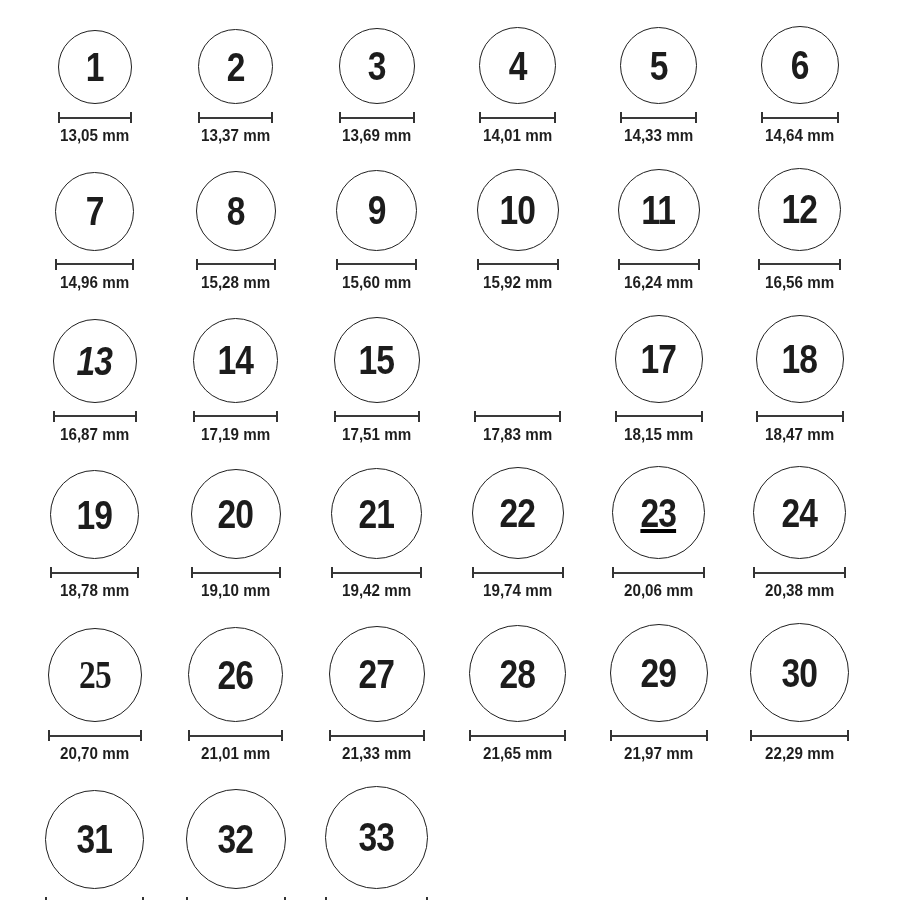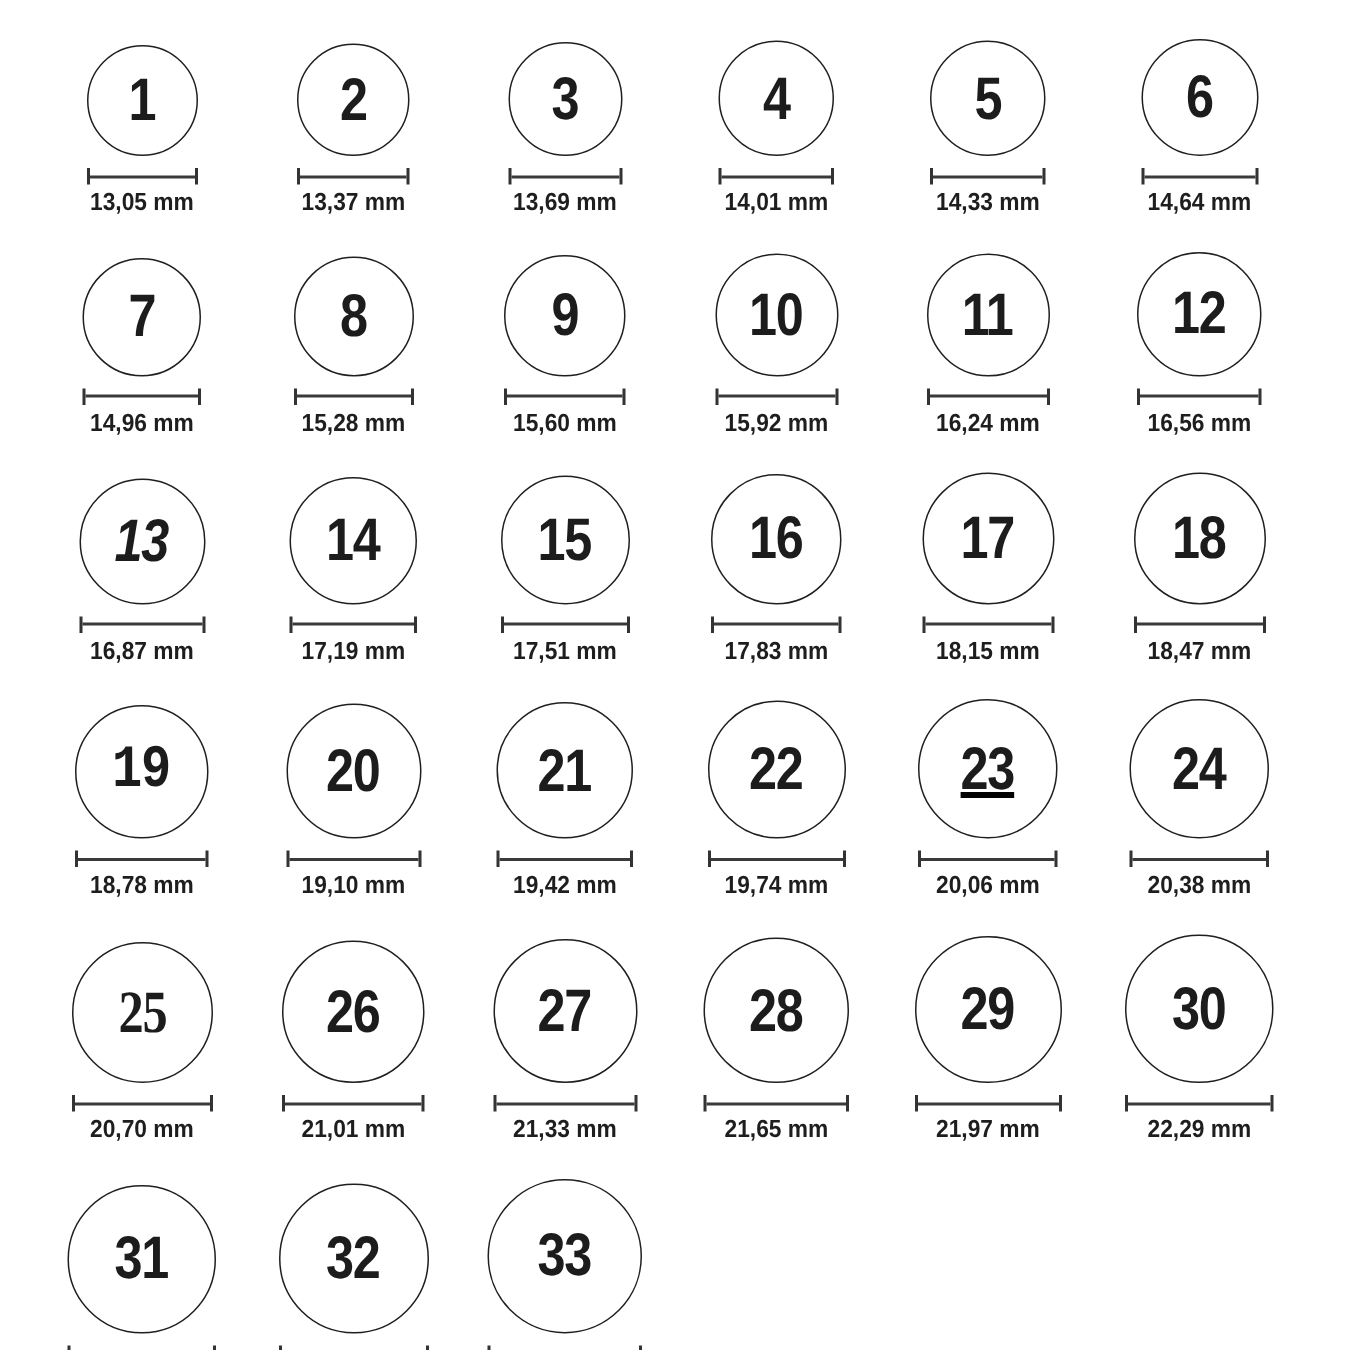--- a/index.html
+++ b/index.html
@@ -192,23 +192,20 @@
 
   <div class="item">
     <div class="circle" style="width: 86px; height: 86px;">
       <span class="num">15</span>
     </div>
     <div class="bar" style="width: 86px;"></div>
     <div class="label">17,51 mm</div>
   </div>
 
   <div class="item">
-    <div class="circle" style="width: 87px; height: 87px;">
-      <span class="num">16</span>
-    </div>
     <div class="bar" style="width: 87px;"></div>
     <div class="label">17,83 mm</div>
   </div>
 
   <div class="item">
     <div class="circle" style="width: 88px; height: 88px;">
       <span class="num">17</span>
     </div>
     <div class="bar" style="width: 88px;"></div>
     <div class="label">18,15 mm</div>
@@ -216,21 +213,21 @@
 
   <div class="item">
     <div class="circle" style="width: 88px; height: 88px;">
       <span class="num">18</span>
     </div>
     <div class="bar" style="width: 88px;"></div>
     <div class="label">18,47 mm</div>
   </div>
 
   <div class="item">
-    <div class="circle" style="width: 89px; height: 89px; font-family: Liberation Mono, monospace;">
+    <div class="circle" style="width: 89px; height: 89px;">
       <span class="num">19</span>
     </div>
     <div class="bar" style="width: 89px;"></div>
     <div class="label">18,78 mm</div>
   </div>
 
   <div class="item">
     <div class="circle" style="width: 90px; height: 90px;">
       <span class="num">20</span>
     </div>

